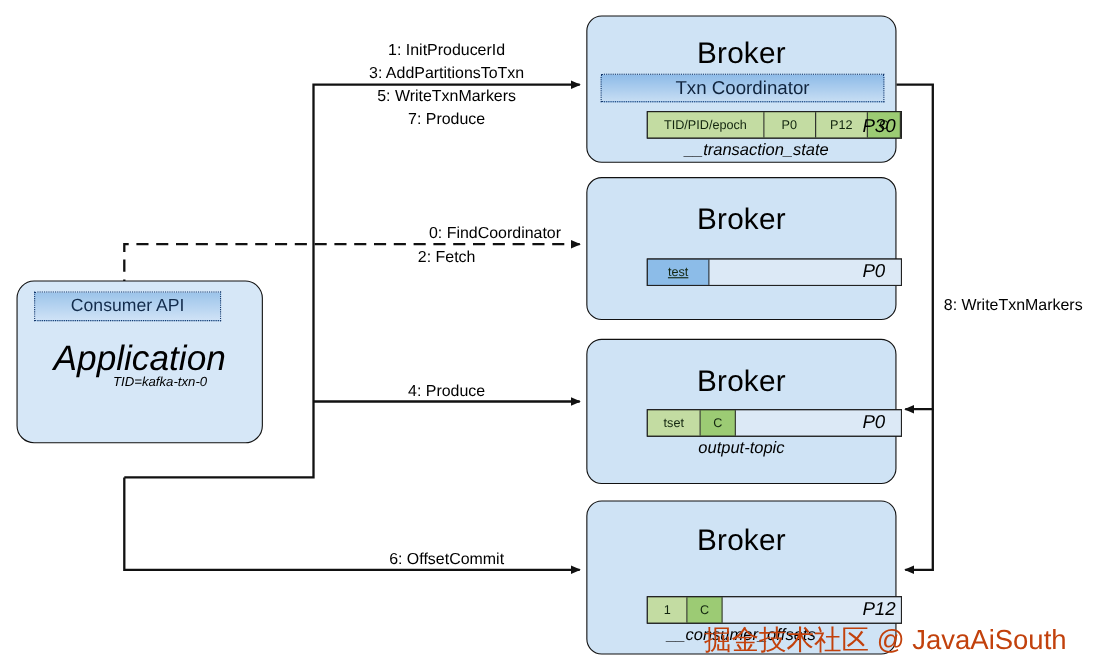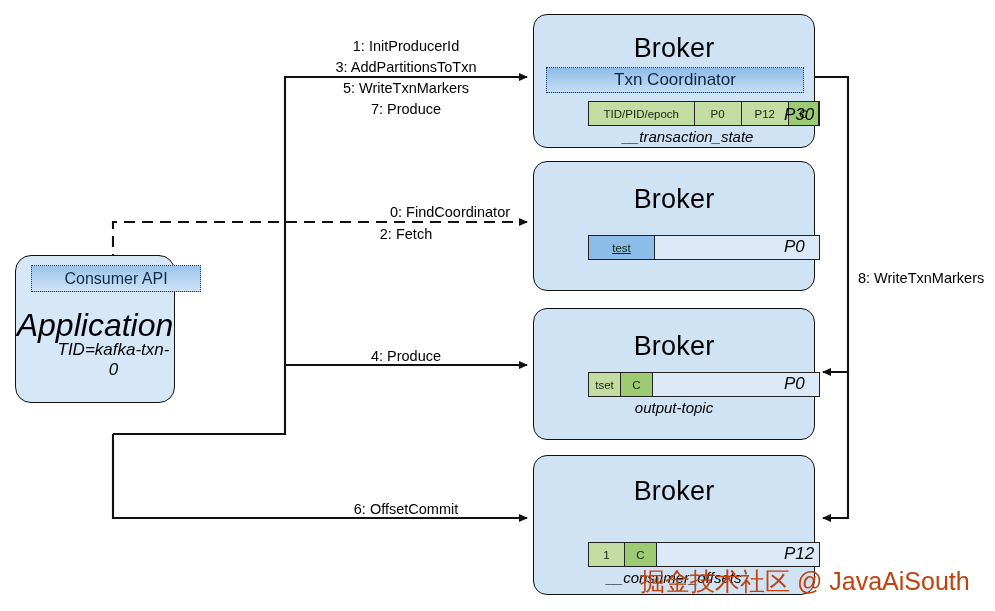--- a/index.html
+++ b/index.html
@@ -35,21 +35,21 @@
   
   .appbox{position:absolute;border:1.6px solid #111;border-radius:16px;
           background:#d6e7f7;box-sizing:border-box;}
   .api{position:absolute;border:1.6px dotted #15386b;box-sizing:border-box;
        background:linear-gradient(#9cc4ea,#cfe2f6);
        display:flex;align-items:center;justify-content:center;
        font-size:16px;color:#122b4b;}
   .app-name{position:absolute;left:0;right:0;text-align:center;
             font-size:32px;line-height:26px;font-style:italic;}
   .app-tid{position:absolute;left:0;right:0;text-align:center;
-           font-style:italic;font-size:17px;margin-left:37px;}
+           font-style:italic;font-size:12px;margin-left:37px;}
 
   
   .elabel{position:absolute;font-size:14.5px;white-space:nowrap;}
   .elabel.c{transform:translateX(-50%);text-align:center;}
 
   
   .watermark{position:absolute;font-size:25px;color:#c2410c;white-space:nowrap;}
 </style>
 </head>
 <body>
@@ -81,21 +81,21 @@
 
     <g>
       <path d="M815,77 L848,77 L848,372 L823,372" fill="none" stroke="#111" stroke-width="2.1" marker-end="url(#ah)"></path>
     </g>
 
     <g>
       <path d="M848,372 L848,518 L823,518" fill="none" stroke="#111" stroke-width="2.1" marker-end="url(#ah)"></path>
     </g>
   </svg>
 
-  <div class="appbox" style="left:15px;top:255px;width:160px;height:148px;">
+  <div class="appbox" style="left:15px;top:255px;width:224px;height:148px;">
     <div class="api" style="left:15px;top:9px;width:170px;height:27px;">
       <span>Consumer API</span>
     </div>
     <div class="app-name" style="top:56px;">Application</div>
     <div class="app-tid" style="top:84px;">TID=kafka-txn-0</div>
   </div>
 
   <div class="broker" style="left:533px;top:14px;width:282px;height:134px;">
     <div class="broker-title" style="top:18px;">Broker</div>
     <div class="coord" style="left:12px;top:52px;width:258px;height:26px;">
@@ -108,30 +108,30 @@
       <div class="cell green-dark" style="width:32px;">C</div>
       <div class="cell empty"></div>
     </div>
     <div class="pnum" style="left:250px;top:90px;">P30</div>
     <div class="topic" style="top:113px;margin-left:28px;">__transaction_state</div>
   </div>
 
   <div class="broker" style="left:533px;top:161px;width:282px;height:130px;">
     <div class="broker-title" style="top:22px;">Broker</div>
     <div class="log" style="left:12px;top:73px;width:232px;height:25px;">
-      <div class="cell blue" style="width:66px;text-decoration:underline;">test</div>
+      <div class="cell blue" style="width:56px;text-decoration:underline;">test</div>
       <div class="cell empty"></div>
     </div>
     <div class="pnum" style="left:250px;top:75px;">P0</div>
   </div>
 
   <div class="broker" style="left:533px;top:308px;width:282px;height:132px;">
     <div class="broker-title" style="top:22px;">Broker</div>
     <div class="log" style="left:12px;top:63px;width:232px;height:25px;">
-      <div class="cell green" style="width:32px;">tset</div>
+      <div class="cell green" style="width:48px;">tset</div>
       <div class="cell green-dark" style="width:32px;">C</div>
       <div class="cell empty"></div>
     </div>
     <div class="pnum" style="left:250px;top:65px;">P0</div>
     <div class="topic" style="top:90px;">output-topic</div>
   </div>
 
   <div class="broker" style="left:533px;top:455px;width:282px;height:140px;">
     <div class="broker-title" style="top:20px;">Broker</div>
     <div class="log" style="left:12px;top:86px;width:232px;height:25px;">

